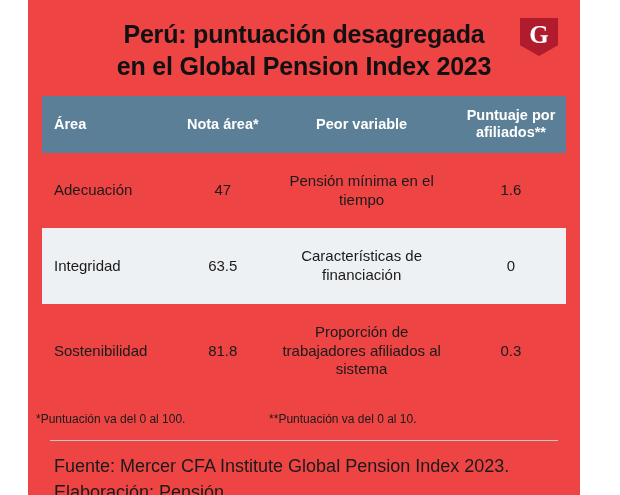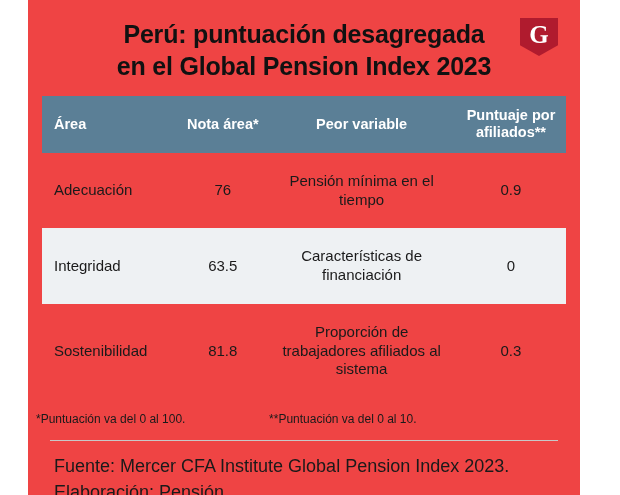--- a/index.html
+++ b/index.html
@@ -144,23 +144,23 @@
         <tr>
           <th class="left">Área</th>
           <th class="center">Nota área*</th>
           <th class="center">Peor variable</th>
           <th class="center">Puntuaje por afiliados**</th>
         </tr>
       </thead>
       <tbody>
         <tr>
           <td class="left">Adecuación</td>
-          <td class="center">76</td>
+          <td class="center">47</td>
           <td class="center">Pensión mínima en el tiempo</td>
-          <td class="center">0.9</td>
+          <td class="center">1.6</td>
         </tr>
         <tr class="alt">
           <td class="left">Integridad</td>
           <td class="center">63.5</td>
           <td class="center">Características de financiación</td>
           <td class="center">0</td>
         </tr>
         <tr>
           <td class="left">Sostenibilidad</td>
           <td class="center">81.8</td>

